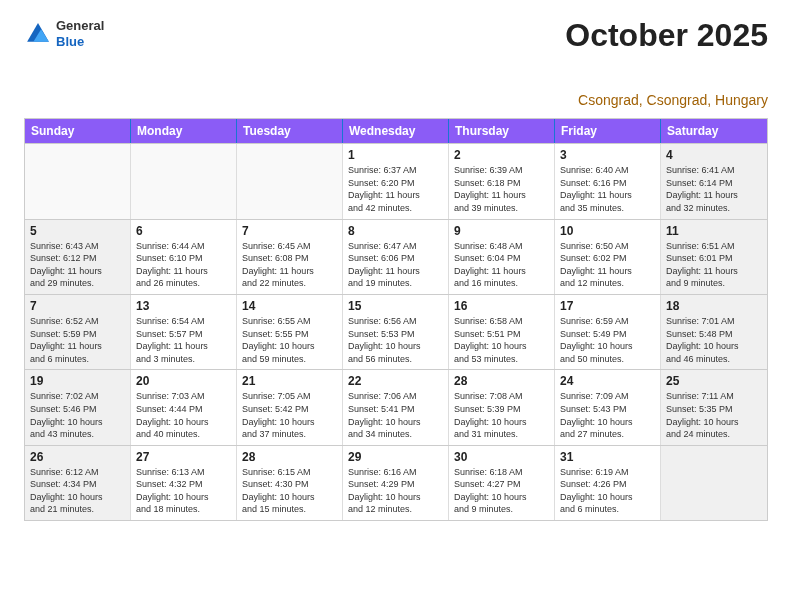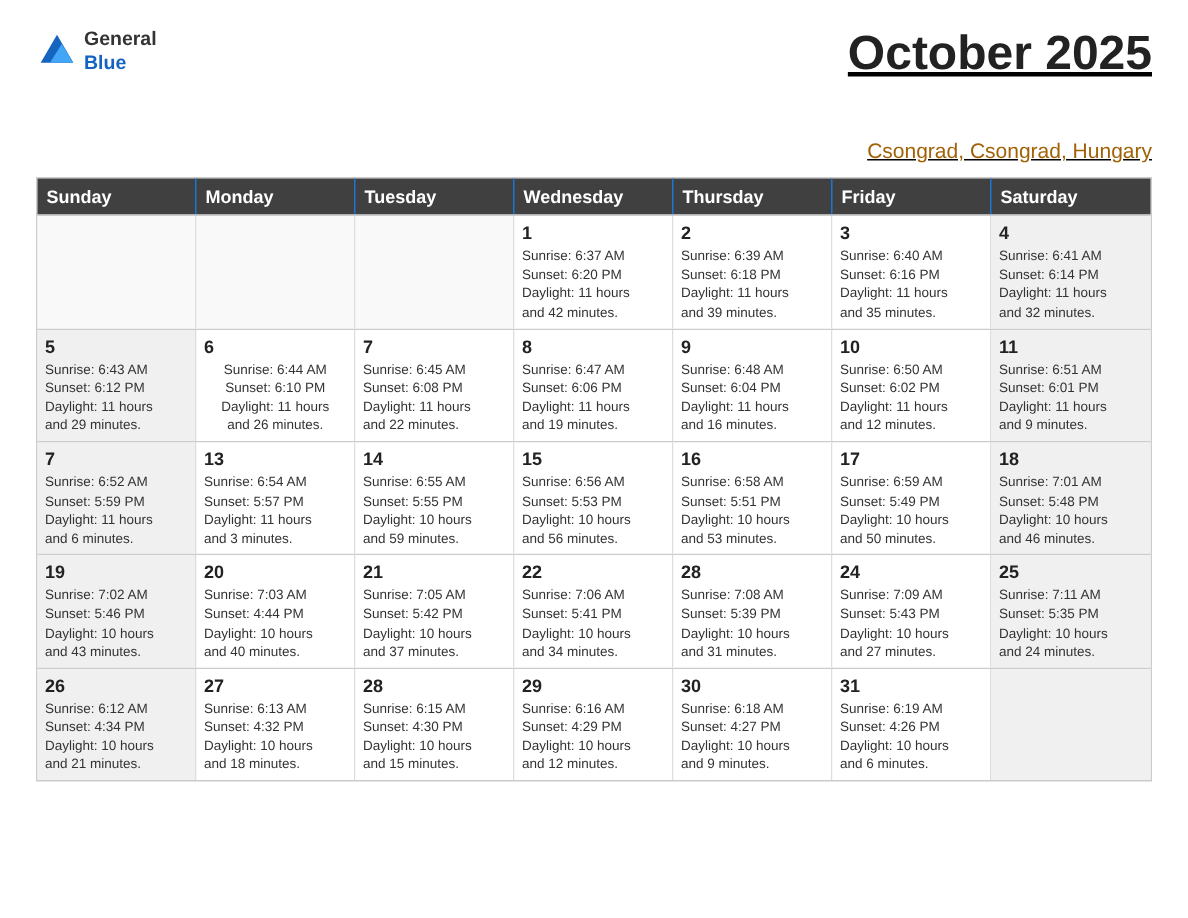--- a/index.html
+++ b/index.html
@@ -33,21 +33,20 @@
       line-height: 1.2;
     }
     .logo-text .general { color: #333; font-weight: bold; }
     .logo-text .blue { color: #1565C0; font-weight: bold; }
     .logo-icon {
       width: 28px;
       height: 28px;
     }
     .title-block {
       text-align: right;
-      text-decoration: underline;
     }
     .month-title {
       font-size: 32px;
       font-weight: bold;
       color: #222;
       line-height: 1.1;
     }
     .subtitle {
       font-size: 14px;
       color: #a16207;
@@ -55,21 +54,21 @@
     }
     .calendar {
       flex: 1;
       display: flex;
       flex-direction: column;
       border: 1px solid #ccc;
     }
     .calendar-header-row {
       display: grid;
       grid-template-columns: repeat(7, 1fr);
-      background: #404040;
+      background: #8b5cf6;
     }
     .calendar-header-cell {
       color: #fff;
       font-size: 12px;
       font-weight: bold;
       padding: 5px 6px;
       border-right: 1px solid #1976D2;
       text-align: left;
     }
     .calendar-header-cell:last-child { border-right: none; }
@@ -177,21 +176,21 @@
         <div class="calendar-row">
           <div class="calendar-cell shaded">
             <span class="day-number">5</span>
             <div class="cell-text" style="white-space: pre-wrap;">Sunrise: 6:43 AM
 Sunset: 6:12 PM
 Daylight: 11 hours
 and 29 minutes.</div>
           </div>
           <div class="calendar-cell">
             <span class="day-number">6</span>
-            <div class="cell-text" style="white-space: pre-wrap; text-align: center;">Sunrise: 6:44 AM
+            <div class="cell-text" style="white-space: pre-wrap;">Sunrise: 6:44 AM
 Sunset: 6:10 PM
 Daylight: 11 hours
 and 26 minutes.</div>
           </div>
           <div class="calendar-cell">
             <span class="day-number">7</span>
             <div class="cell-text" style="white-space: pre-wrap;">Sunrise: 6:45 AM
 Sunset: 6:08 PM
 Daylight: 11 hours
 and 22 minutes.</div>

